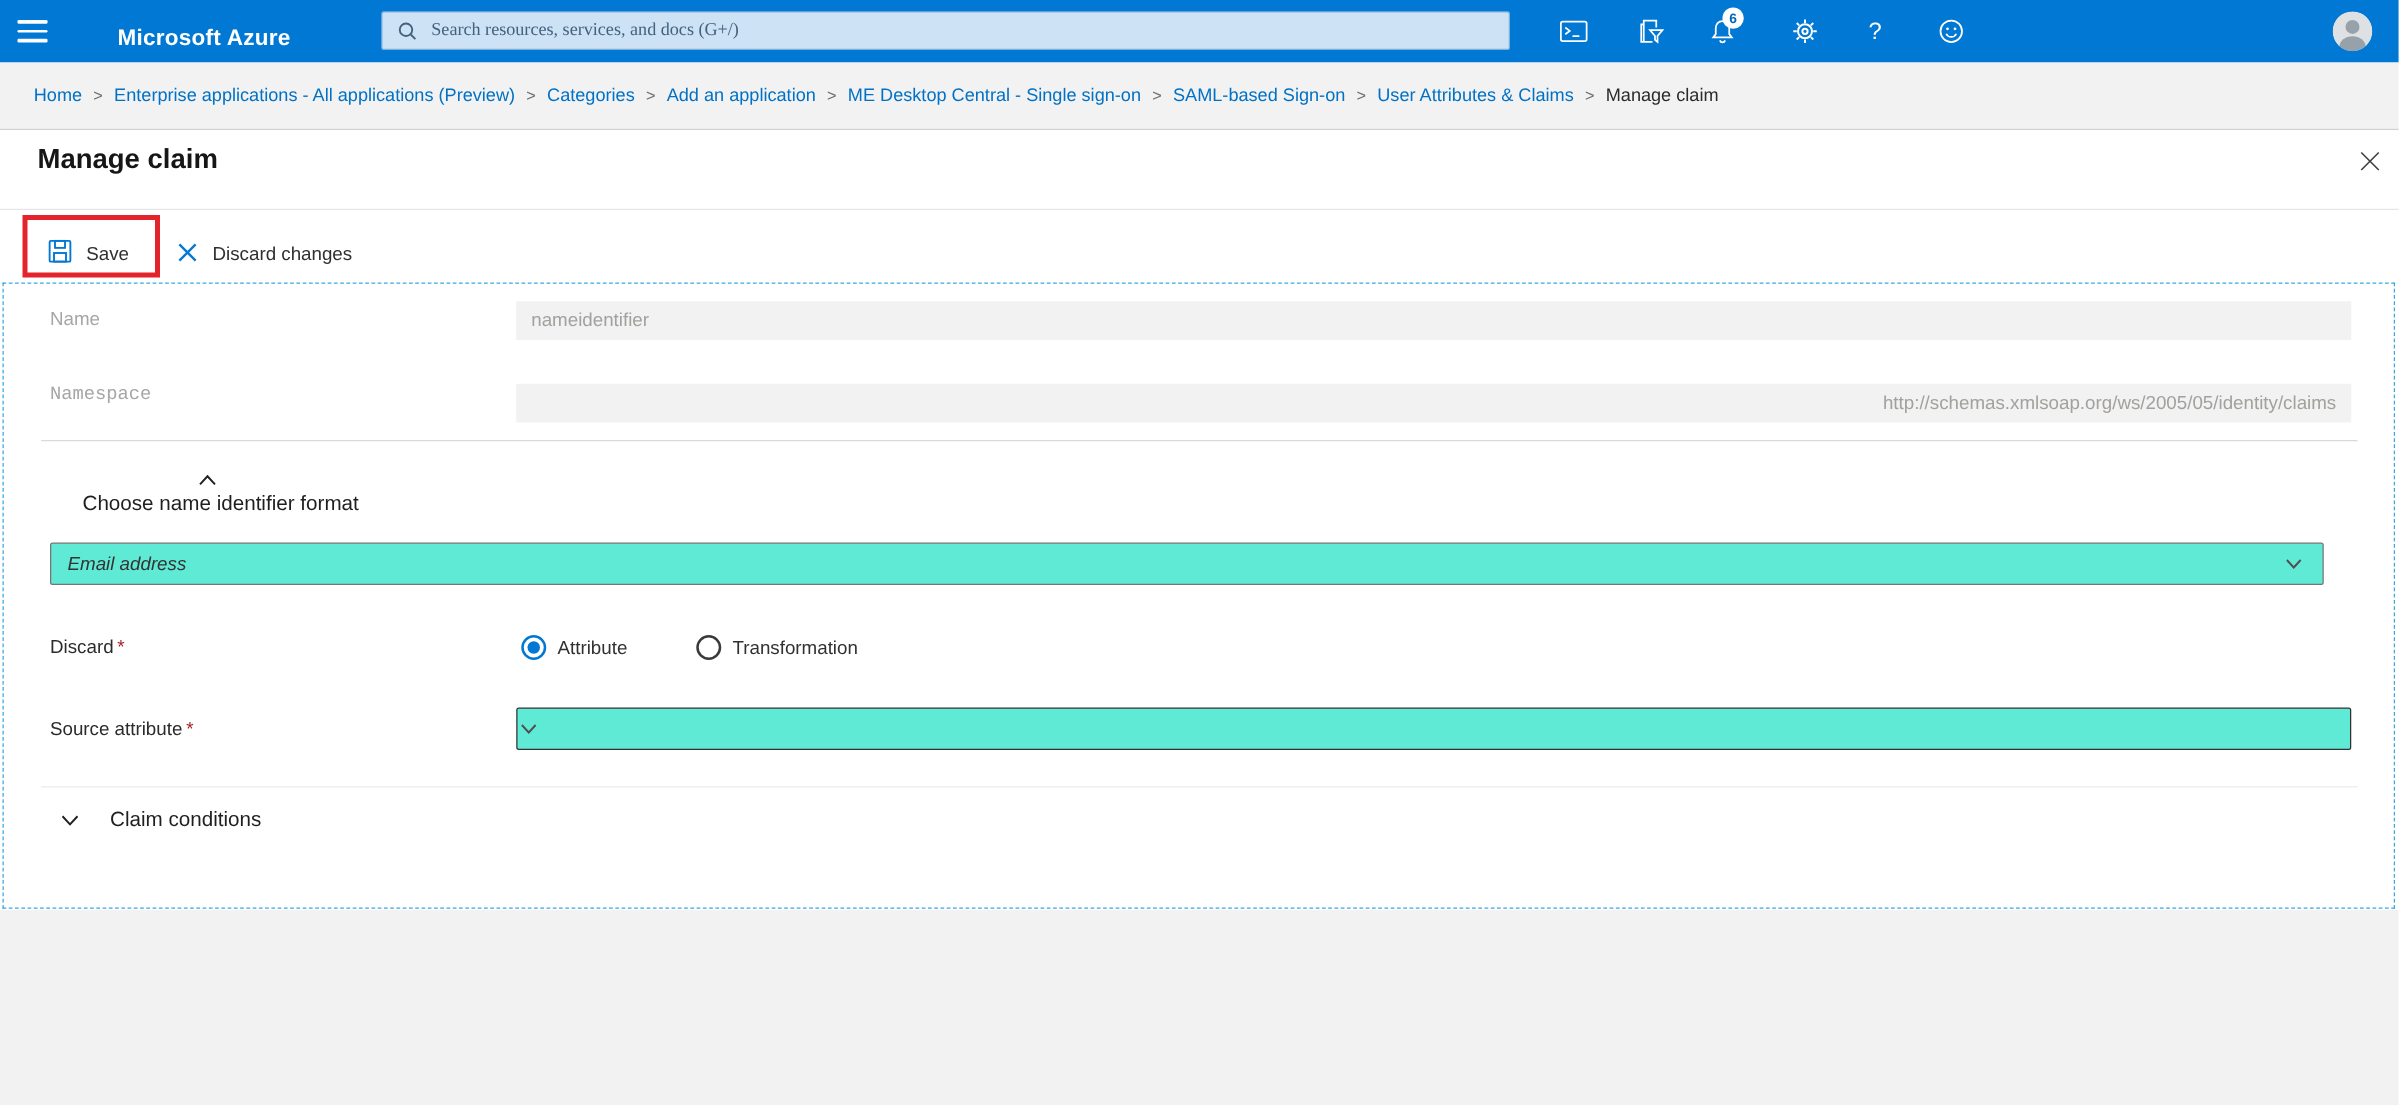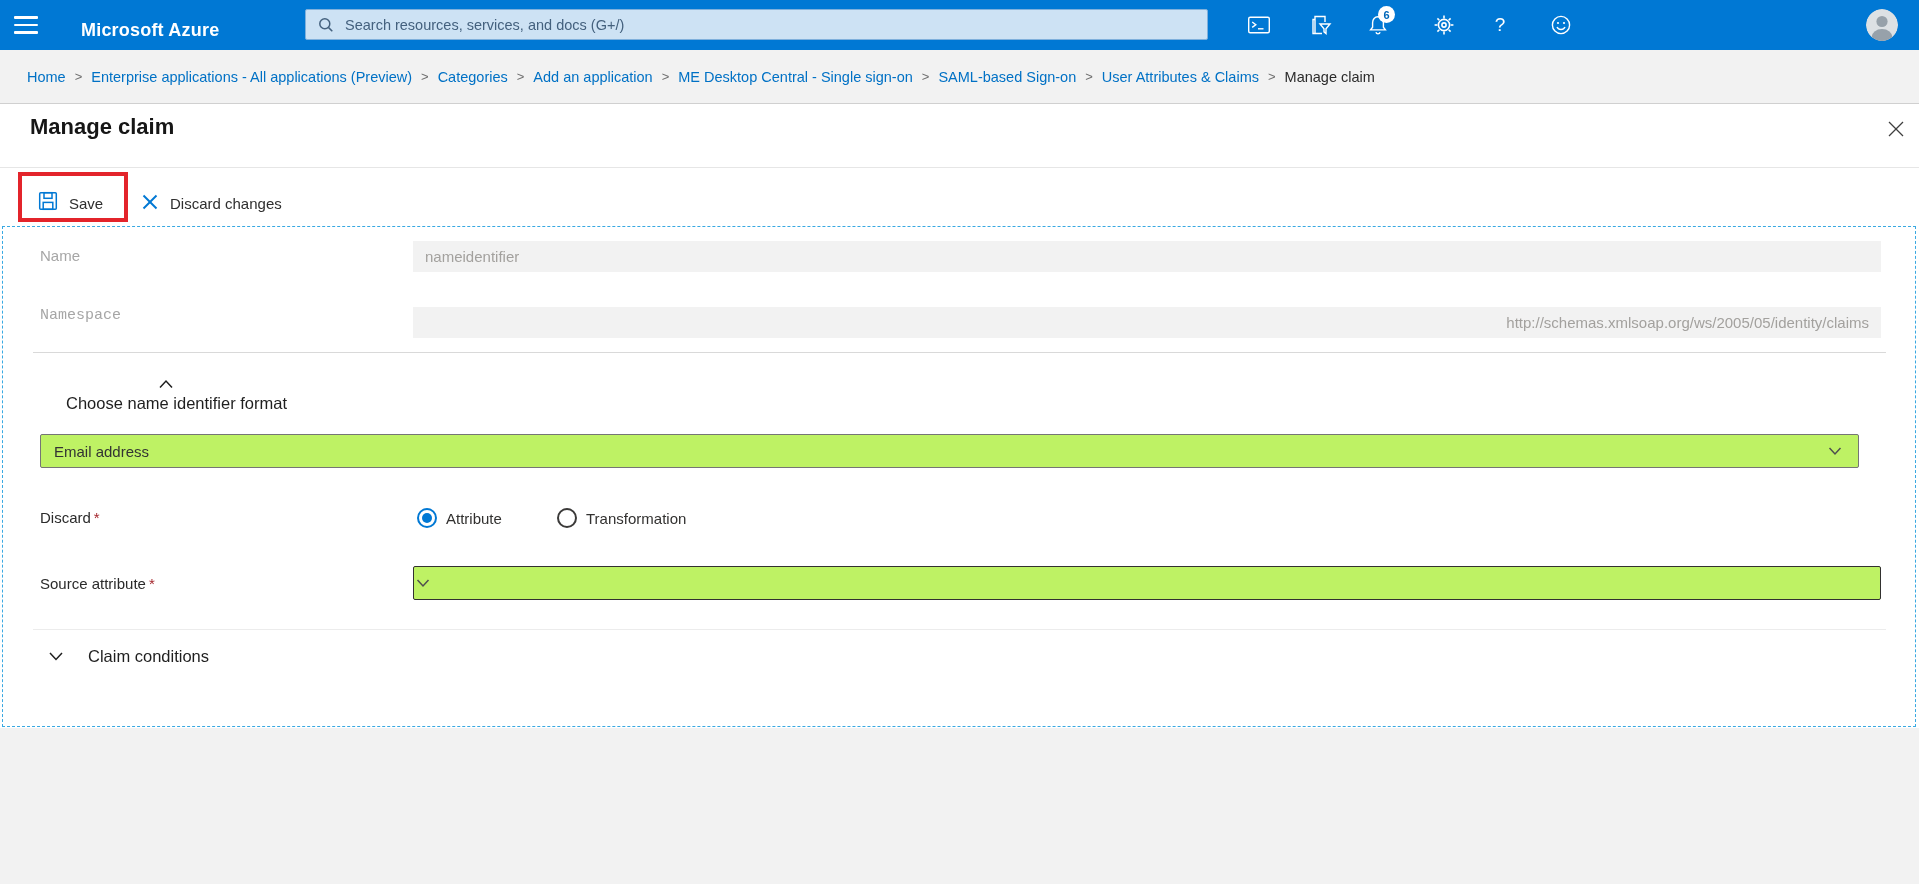--- a/index.html
+++ b/index.html
@@ -5,24 +5,24 @@
   html,body{margin:0;padding:0;}
   body{
     width:1919px;height:891px;overflow:hidden;background:#ffffff;
     font-family:"Liberation Sans","DejaVu Sans",sans-serif;
     -webkit-font-smoothing:antialiased;position:relative;
   }
   
   .topbar{position:absolute;top:0;left:0;width:1919px;height:50px;background:#0078d4;}
   .hamburger{position:absolute;left:14px;top:13px;width:26px;height:24px;display:flex;flex-direction:column;justify-content:center;gap:5px;cursor:pointer;}
   .hamburger span{display:block;height:2.5px;width:24px;background:#fff;border-radius:1px;}
-  .brand{position:absolute;left:81px;top:0;height:60px;display:flex;align-items:center;color:#fff;font-size:18px;font-weight:bold;letter-spacing:.2px;}
+  .brand{position:absolute;left:94px;top:0;height:60px;display:flex;align-items:center;color:#fff;font-size:18px;font-weight:bold;letter-spacing:.2px;}
   .searchbox{position:absolute;left:305px;top:9px;width:903px;height:31px;background:#cde2f4;border:1px solid #7fb0dc;border-radius:2px;box-sizing:border-box;display:flex;align-items:center;}
   .searchbox svg{margin:0 9px 0 12px;flex:0 0 auto;}
-  .searchbox input{flex:1;border:none;background:transparent;outline:none;font-size:14.5px;color:#2e4b66;font-family:Liberation Sans, sans-serif;}
+  .searchbox input{flex:1;border:none;background:transparent;outline:none;font-size:14.5px;color:#2e4b66;font-family:Liberation Serif, serif;}
   .searchbox input::placeholder{color:#44617e;opacity:1;}
   .topicon{position:absolute;top:13px;width:24px;height:24px;cursor:pointer;}
   .topicon svg{display:block;}
   .badge{position:absolute;left:12px;top:-7px;width:17px;height:17px;border-radius:50%;background:#fff;color:#0067b8;font-size:11px;font-weight:bold;display:flex;align-items:center;justify-content:center;}
   .avatar{position:absolute;left:1866px;top:9px;width:32px;height:32px;border-radius:50%;overflow:hidden;cursor:pointer;}
   
   .crumbbar{position:absolute;top:50px;left:0;width:1919px;height:53px;background:#f2f2f2;box-sizing:border-box;display:flex;align-items:center;padding-left:27px;font-size:14.5px;white-space:nowrap;}
   .crumb{color:#0071c5;cursor:pointer;text-decoration:none;}
   .crumb-sep{color:#6e6e6e;margin:0 9px;font-size:13px;}
   .crumb-current{color:#2b2b2b;}
@@ -39,21 +39,21 @@
   .cmd-save{left:37px;}
   .cmd-discard{left:140px;}
   .dashed-outline{position:absolute;left:2px;top:122px;right:3px;height:501px;border:1px dashed #39a9e2;box-sizing:border-box;pointer-events:none;}
   .field-label{position:absolute;left:40px;font-size:15px;color:#a6a6a6;}
   .field-label.dark{color:#2b2b2b;}
   .req{color:#a4262c;margin-left:3px;}
   .disabled-input{position:absolute;left:413px;width:1468px;height:31px;background:#f2f2f2;color:#a3a19e;font-size:15px;line-height:31px;padding:0 12px;box-sizing:border-box;white-space:nowrap;overflow:hidden;}
   .section-head{position:absolute;display:flex;align-items:center;cursor:pointer;}
   .section-head .chev{width:22px;height:20px;}
   .section-head .sec-label{font-size:16.5px;color:#1f1f1f;margin-left:21px;}
-  .select{position:absolute;height:34px;background:#bef264;border:1px solid #757575;border-radius:2px;box-sizing:border-box;display:flex;align-items:center;cursor:pointer;}
+  .select{position:absolute;height:34px;background:#5eead4;border:1px solid #757575;border-radius:2px;box-sizing:border-box;display:flex;align-items:center;cursor:pointer;font-style:italic;}
   .select .sel-value{flex:1;font-size:15px;color:#333;padding-left:13px;white-space:nowrap;overflow:hidden;}
   .select .sel-chev{margin-right:14px;flex:0 0 auto;}
   .select-format{left:40px;top:330px;width:1819px;}
   .select-attr{left:413px;top:462px;width:1468px;border-color:#323130;}
   .radio{position:absolute;top:404px;width:20px;height:20px;border-radius:50%;box-sizing:border-box;cursor:pointer;}
   .radio.selected{border:2px solid #0078d4;}
   .radio.selected::after{content:"";position:absolute;left:3px;top:3px;width:10px;height:10px;border-radius:50%;background:#0078d4;}
   .radio.unselected{border:2px solid #3b3a39;}
   .radio-label{position:absolute;top:405px;font-size:15px;color:#323130;line-height:20px;cursor:pointer;}
   .footer-area{position:absolute;top:728px;left:0;width:1919px;height:156px;background:#f2f2f2;}

